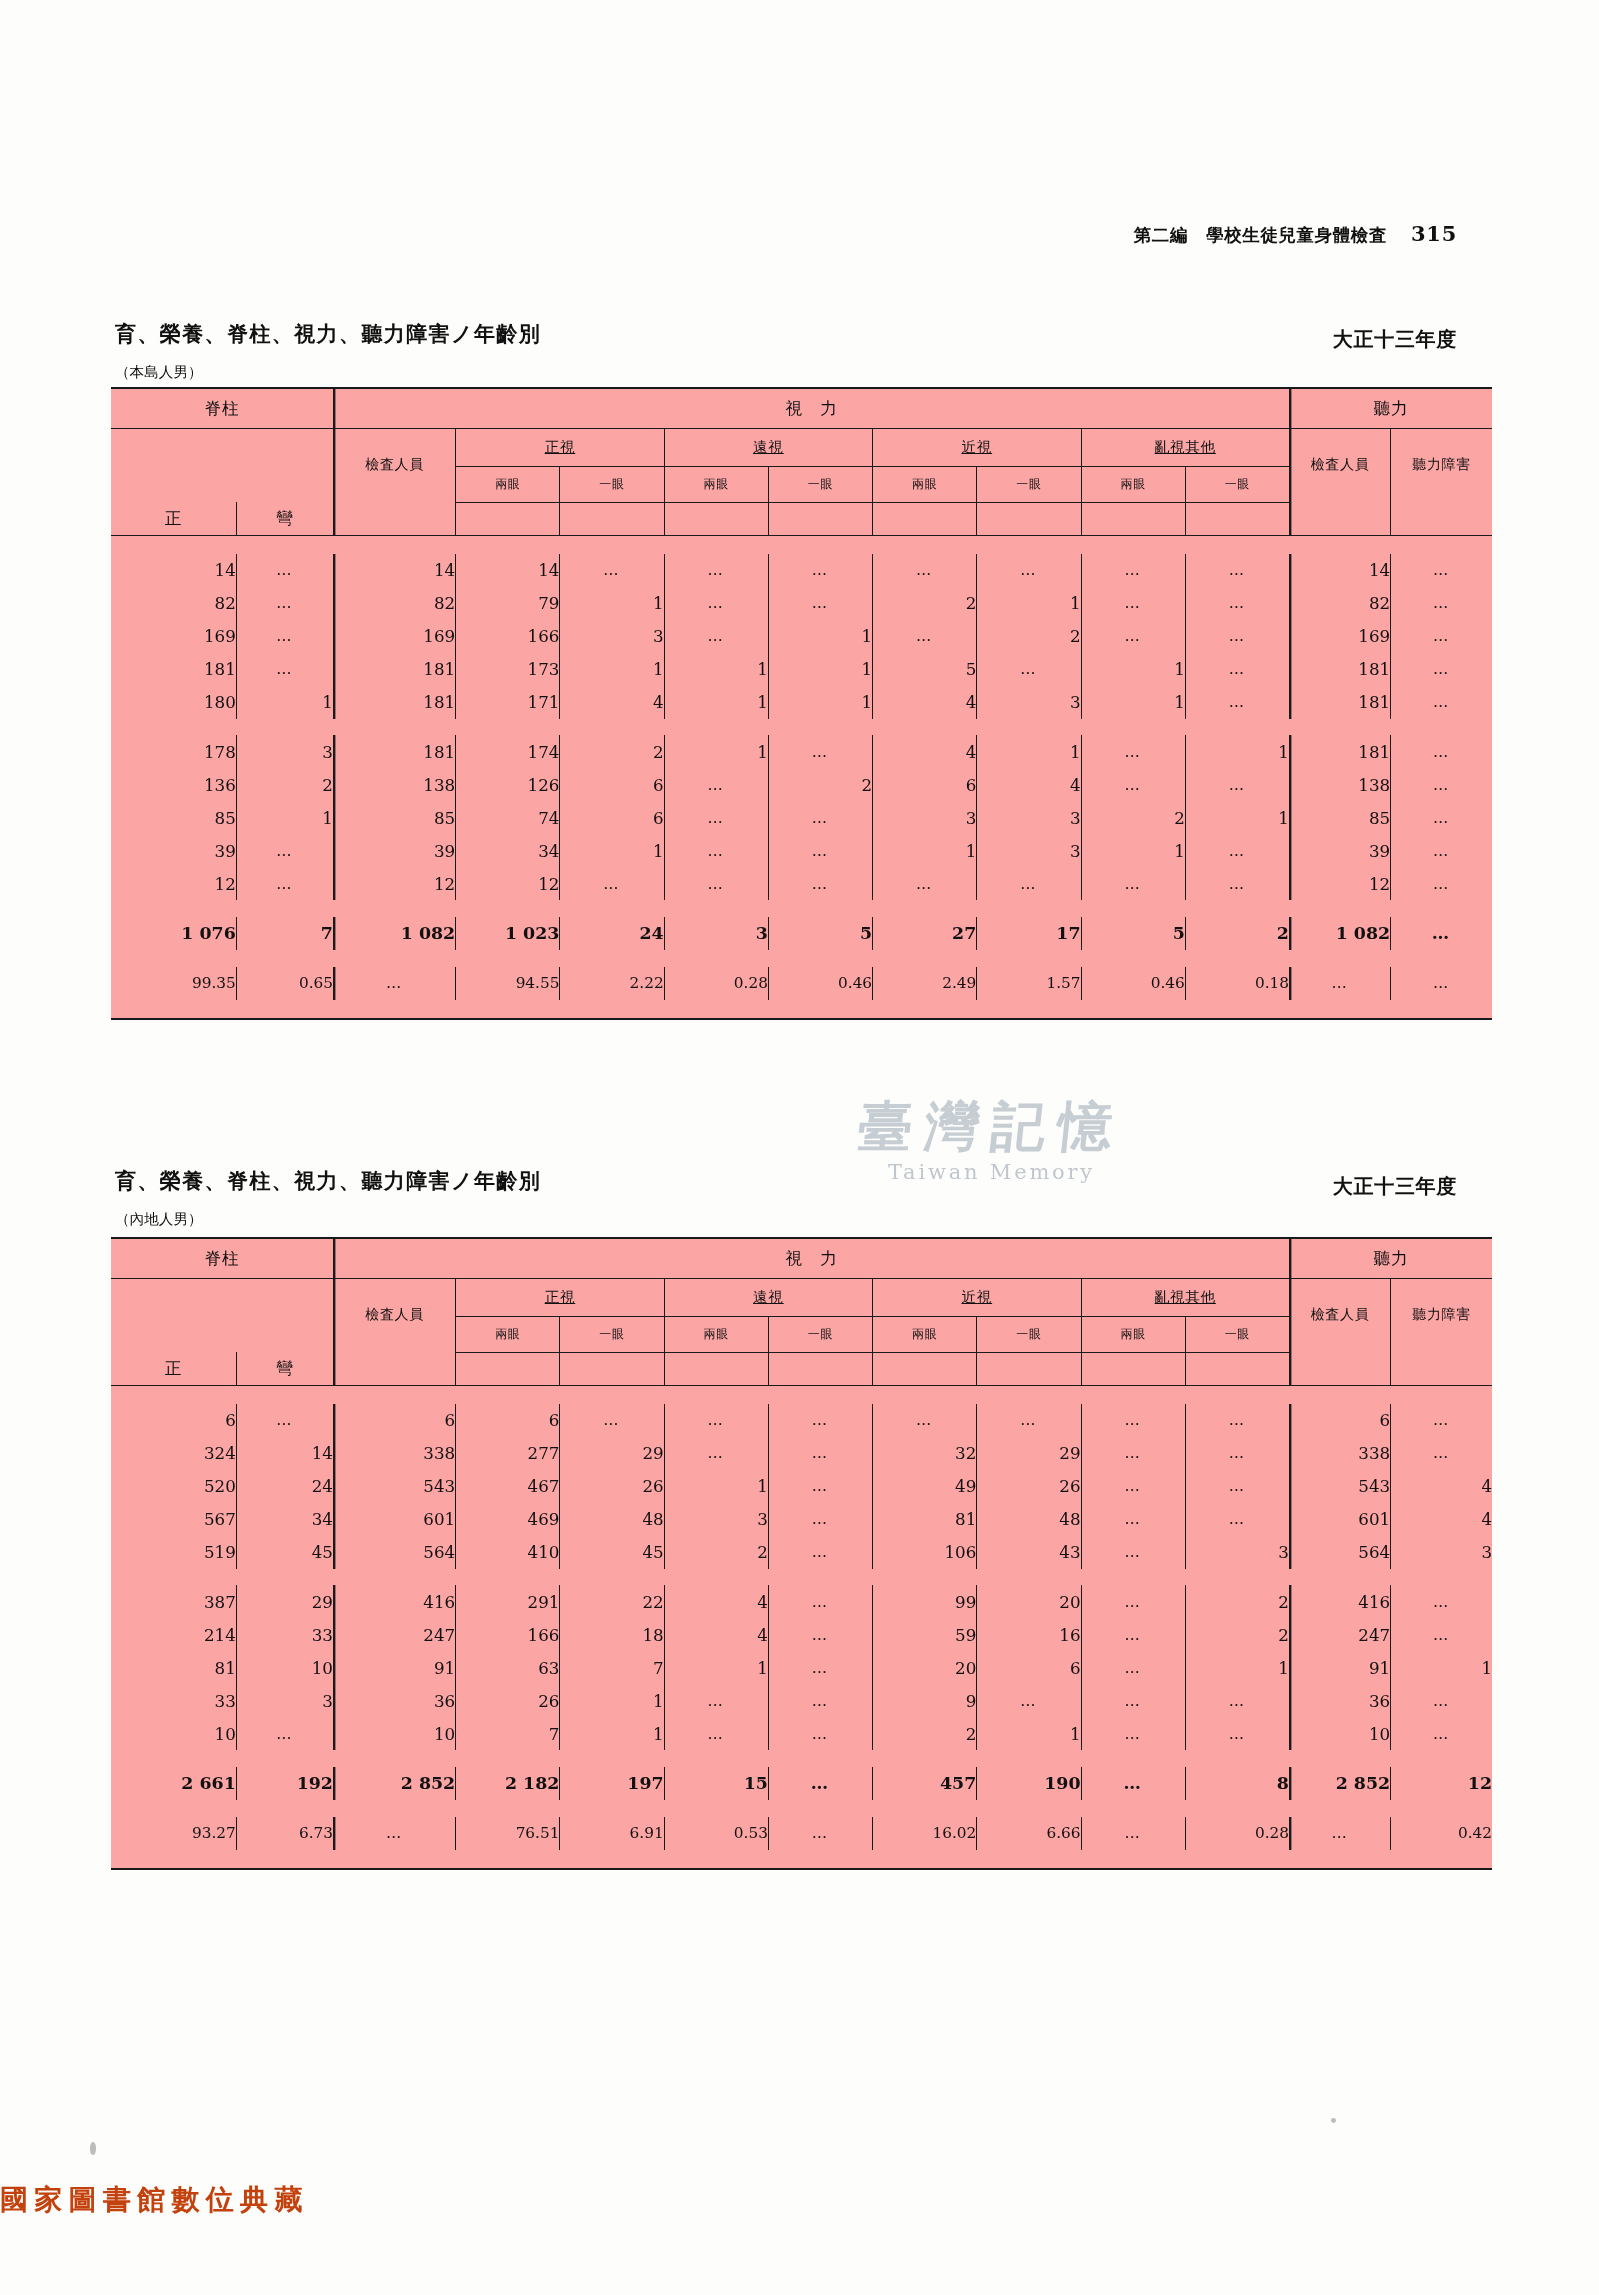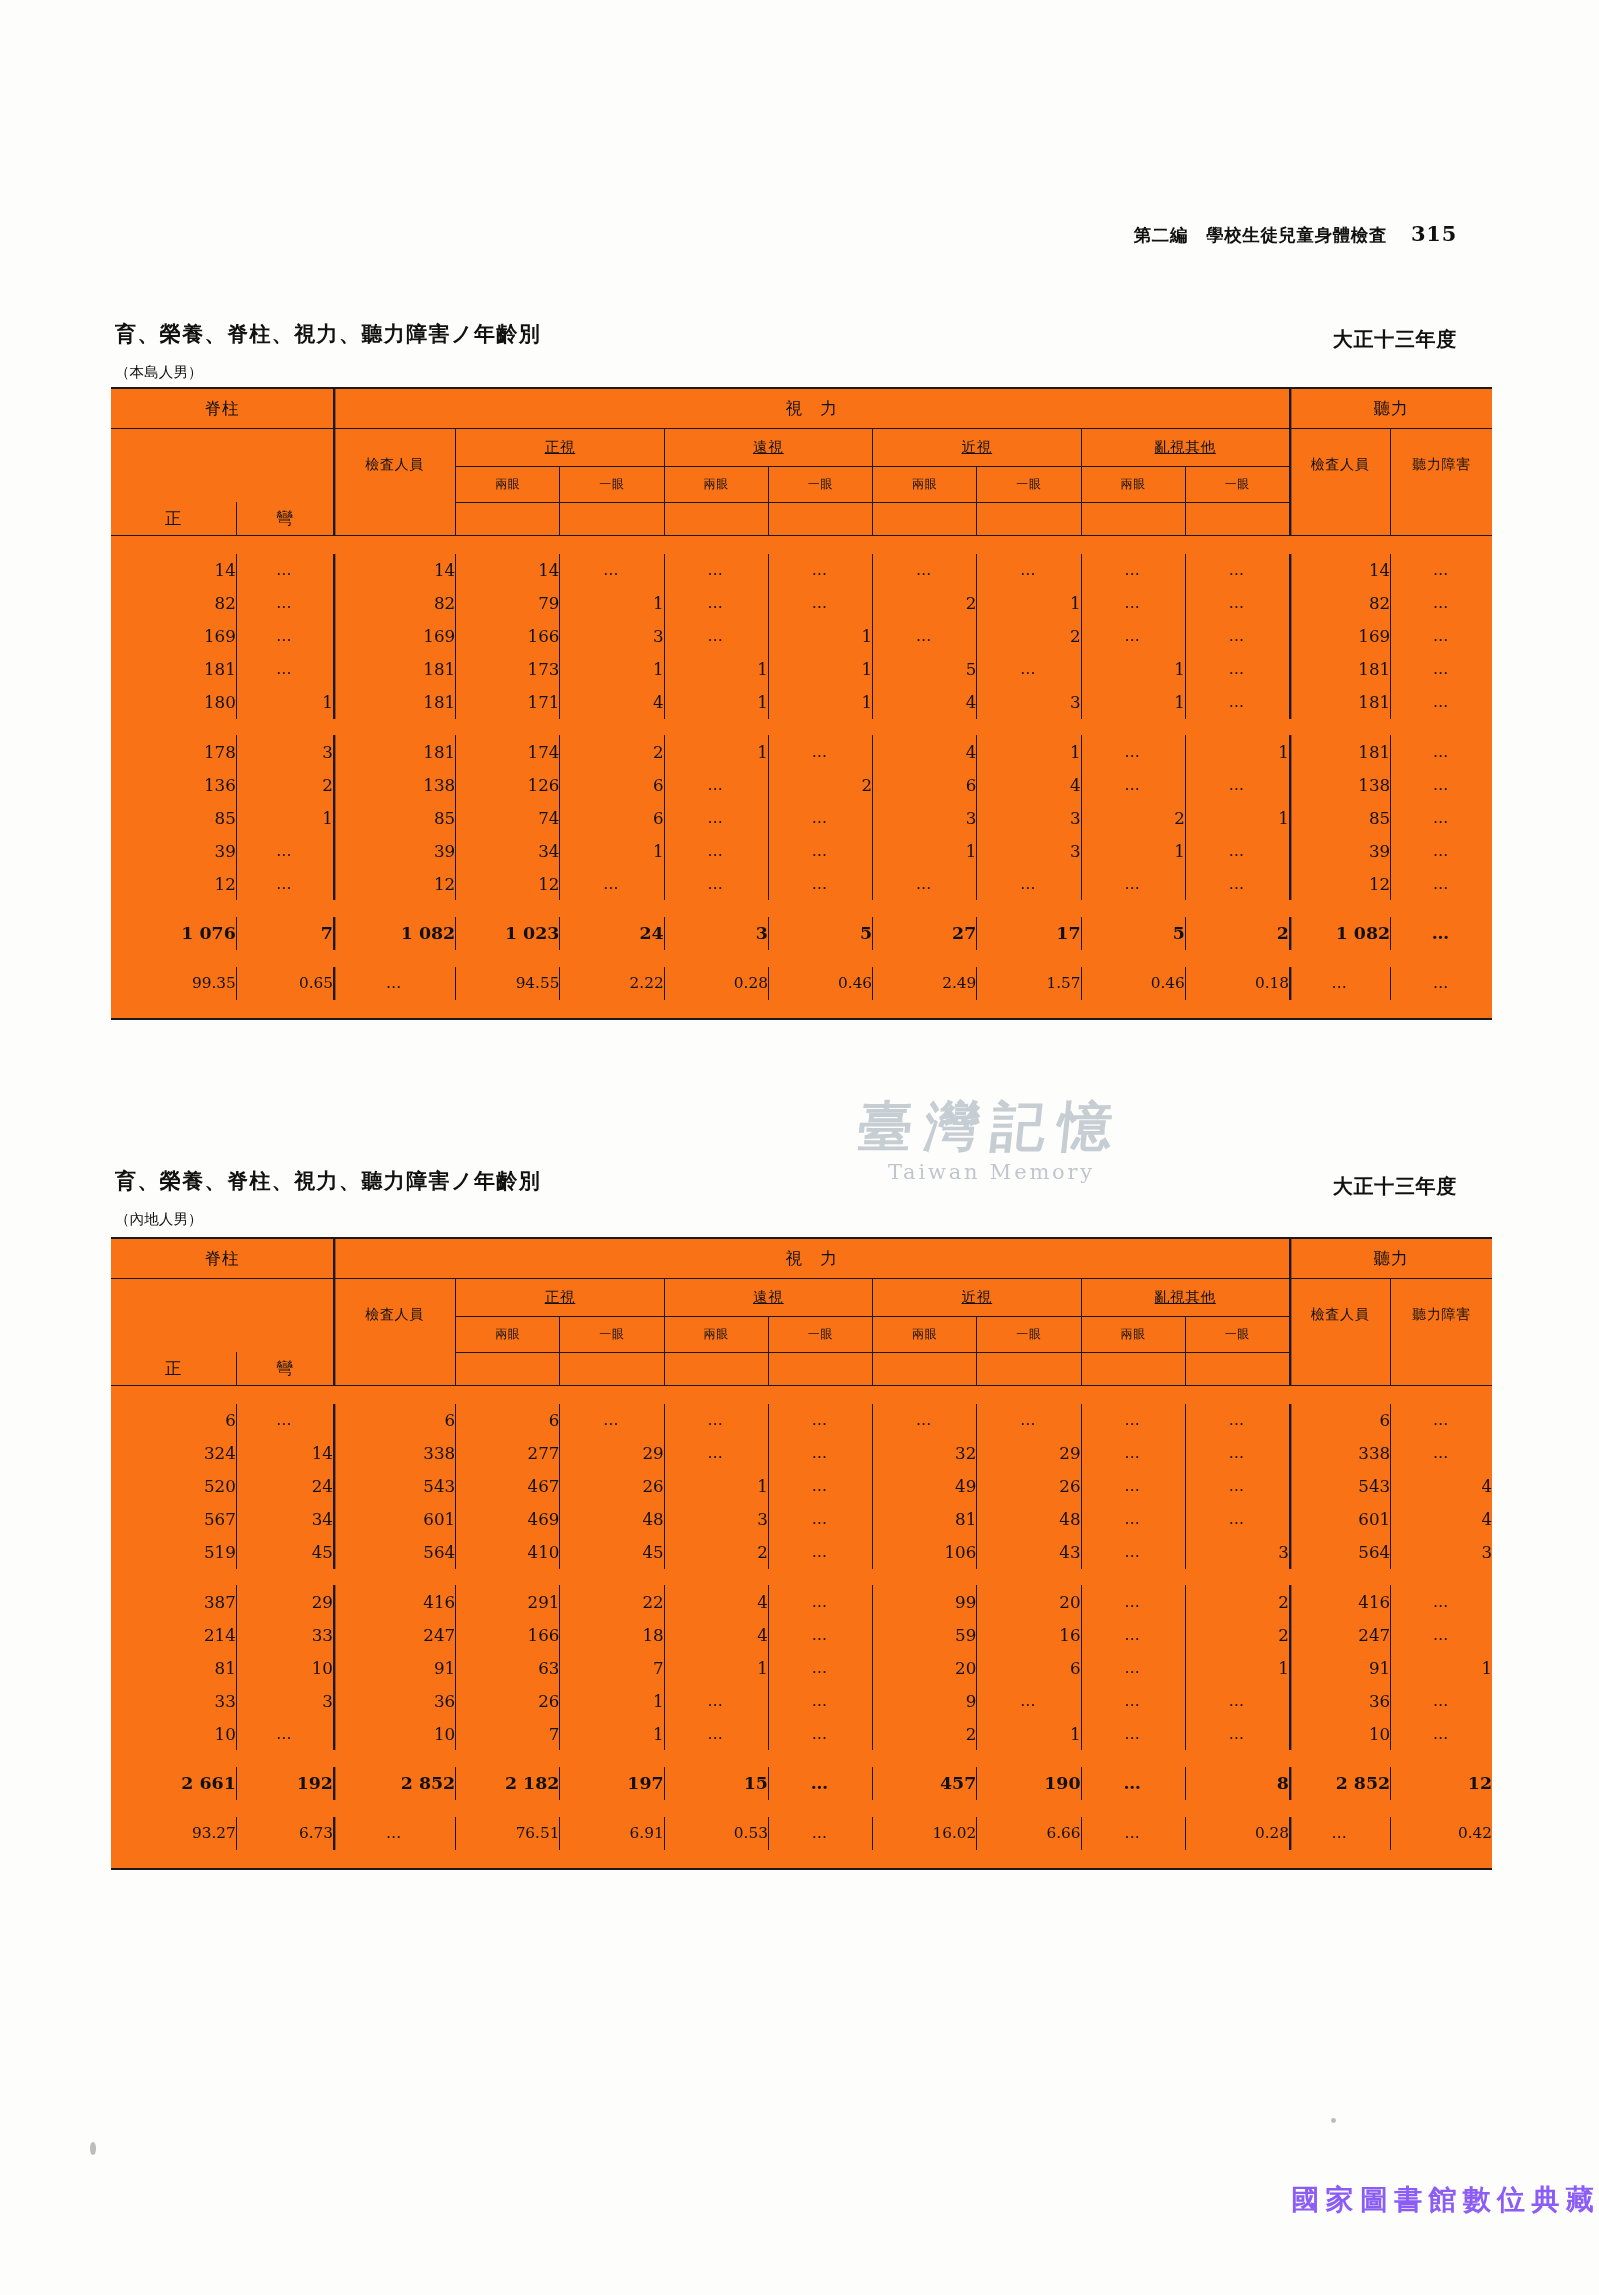--- a/index.html
+++ b/index.html
@@ -67,21 +67,21 @@
     letter-spacing: 0.7px;
   }
 
   
   .tbl-wrap {
     position: absolute;
     left: 111px;
     width: 1381px;
     border-top: 2.1px solid #1a1a1a;
     border-bottom: 2.1px solid #1a1a1a;
-    background: #f97316;
+    background: #fca5a5;
   }
   table.sheet {
     border-collapse: collapse;
     width: 100%;
     font-family: "DejaVu Serif", "Liberation Serif", serif;
   }
   table.sheet td, table.sheet th {
     padding: 0;
     font-weight: normal;
   }
@@ -153,25 +153,25 @@
     letter-spacing: 2.8px;
     display: block;
     margin-top: 7px;
   }
 
   .footer-mark {
     position: absolute;
     left: 0;
     top: 2181px;
     width: 1600px;
-    text-align: right;
+    text-align: left;
     font-family: "DejaVu Serif", "Liberation Serif", serif;
     font-size: 28px;
     letter-spacing: 6.3px;
-    color: #8b5cf6;
+    color: #c2410c;
     font-weight: bold;
   }
 
   .speck {
     position: absolute;
     background: #bdbdbd;
     border-radius: 50%;
   }
 </style>
 </head>

